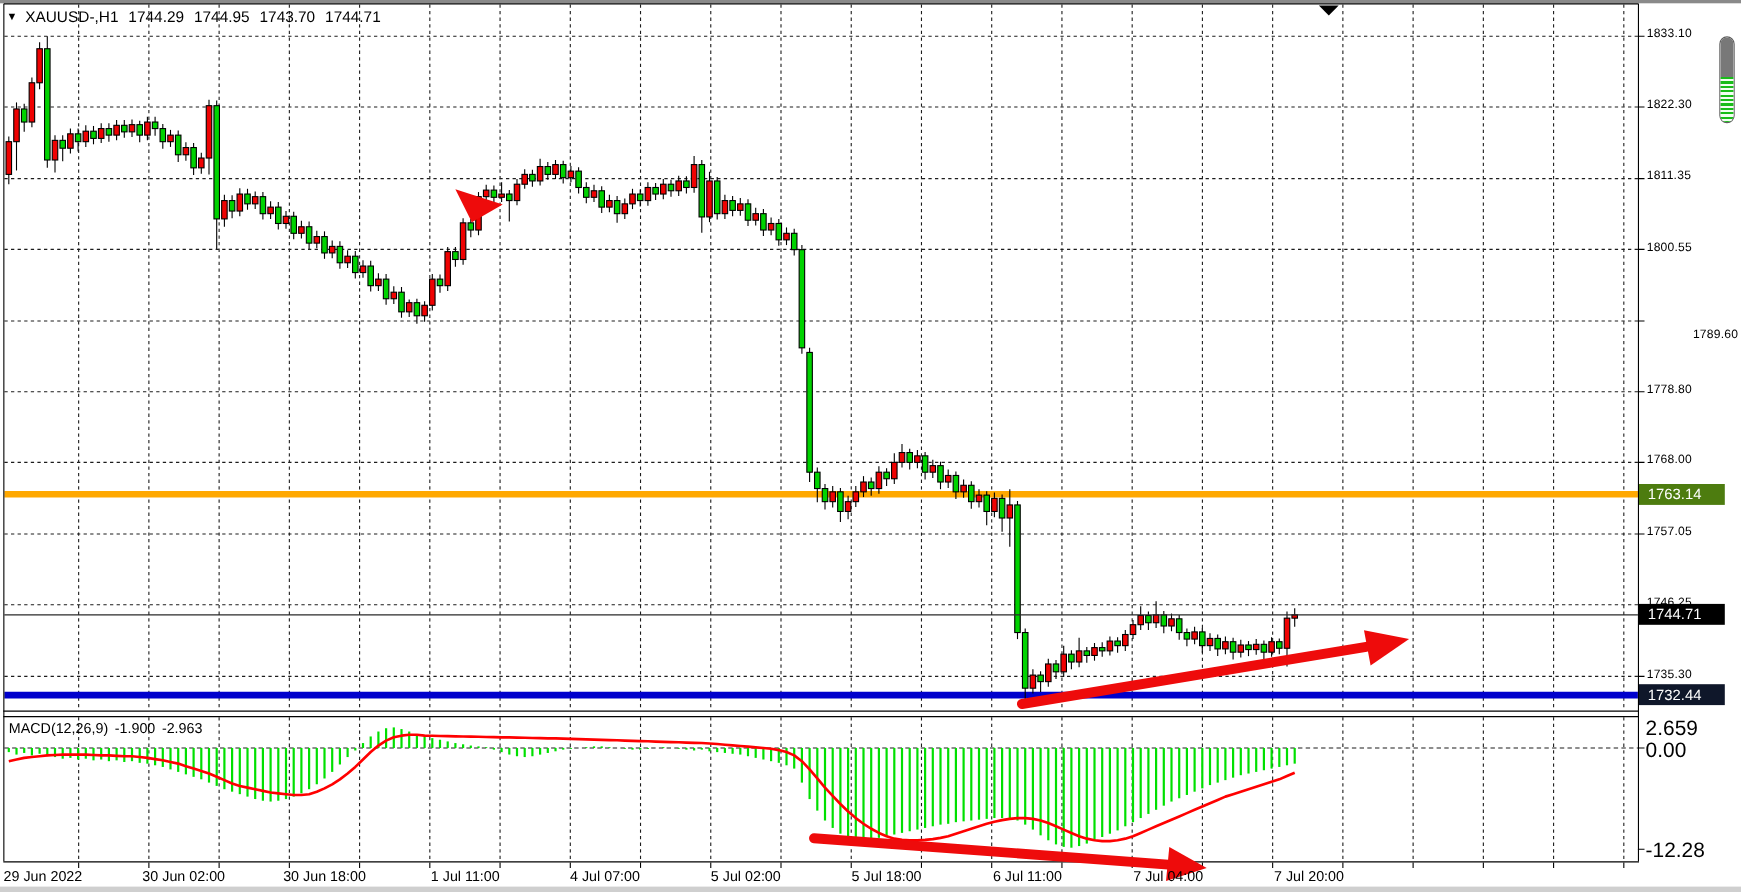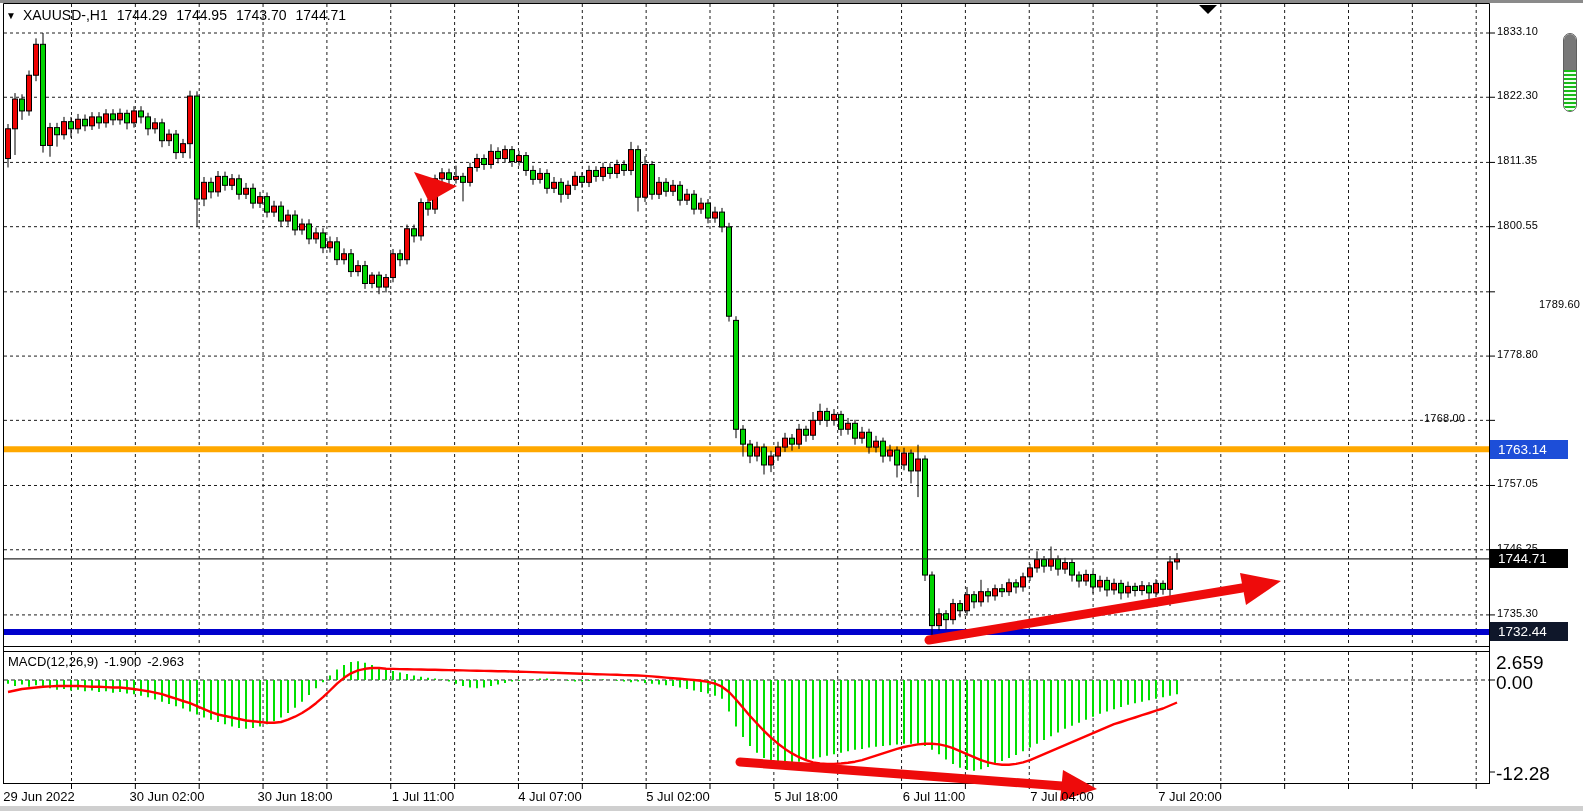--- a/index.html
+++ b/index.html
@@ -678,21 +678,21 @@
     <span class="sp">-2.963</span>
   </div>
 
   <div id="price-axis">
       <div class="txt price-label" style="left: 1497px; top: 25px;">1833.10</div>
       <div class="txt price-label" style="left: 1497px; top: 89.26px;">1822.30</div>
       <div class="txt price-label" style="left: 1497px; top: 154.412px;">1811.35</div>
       <div class="txt price-label" style="left: 1497px; top: 218.672px;">1800.55</div>
       <div class="txt price-label" style="left: 1497px; top: 298px; margin-left: 42px;">1789.60</div>
       <div class="txt price-label" style="left: 1497px; top: 348.085px;">1778.80</div>
-      <div class="txt price-label" style="left: 1424px; top: 412.345px;">1768.00</div>
+      <div class="txt price-label" style="left: 1497px; top: 412.345px;">1768.00</div>
       <div class="txt price-label" style="left: 1497px; top: 477.497px;">1757.05</div>
       <div class="txt price-label" style="left: 1497px; top: 541.757px;">1746.25</div>
       <div class="txt price-label" style="left: 1497px; top: 606.91px;">1735.30</div>
     </div>
   <div id="time-axis">
       <div class="txt time-label" style="left: -26px; top: 789px;">29 Jun 2022</div>
       <div class="txt time-label" style="left: 102px; top: 789px;">30 Jun 02:00</div>
       <div class="txt time-label" style="left: 230px; top: 789px;">30 Jun 18:00</div>
       <div class="txt time-label" style="left: 358px; top: 789px;">1 Jul 11:00</div>
       <div class="txt time-label" style="left: 485px; top: 789px;">4 Jul 07:00</div>
@@ -701,21 +701,21 @@
       <div class="txt time-label" style="left: 869px; top: 789px;">6 Jul 11:00</div>
       <div class="txt time-label" style="left: 997px; top: 789px;">7 Jul 04:00</div>
       <div class="txt time-label" style="left: 1125px; top: 789px;">7 Jul 20:00</div>
     </div>
   <div id="macd-axis">
       <div class="txt macd-tick" style="left: 1496px; top: 652px;">2.659</div>
       <div class="txt macd-tick" style="left: 1496px; top: 672px;">0.00</div>
       <div class="txt macd-tick" style="left: 1496px; top: 763px;">-12.28</div>
     </div>
   <div id="badges">
-      <div class="badge" style="top: 439.762px; background: #1d4ed8;">1763.14</div>
+      <div class="badge" style="top: 439.762px; background: #4d7c0f;">1763.14</div>
       <div class="badge" style="top: 622.427px; background: #0f172a;">1732.44</div>
       <div class="badge" style="top: 549.42px; background: rgb(0, 0, 0);">1744.71</div>
     </div>
 
   <div id="scrollbar-thumb">
     <div class="grip-top"></div>
     <div class="grip-stripes"></div>
   </div>
 </div>
 

